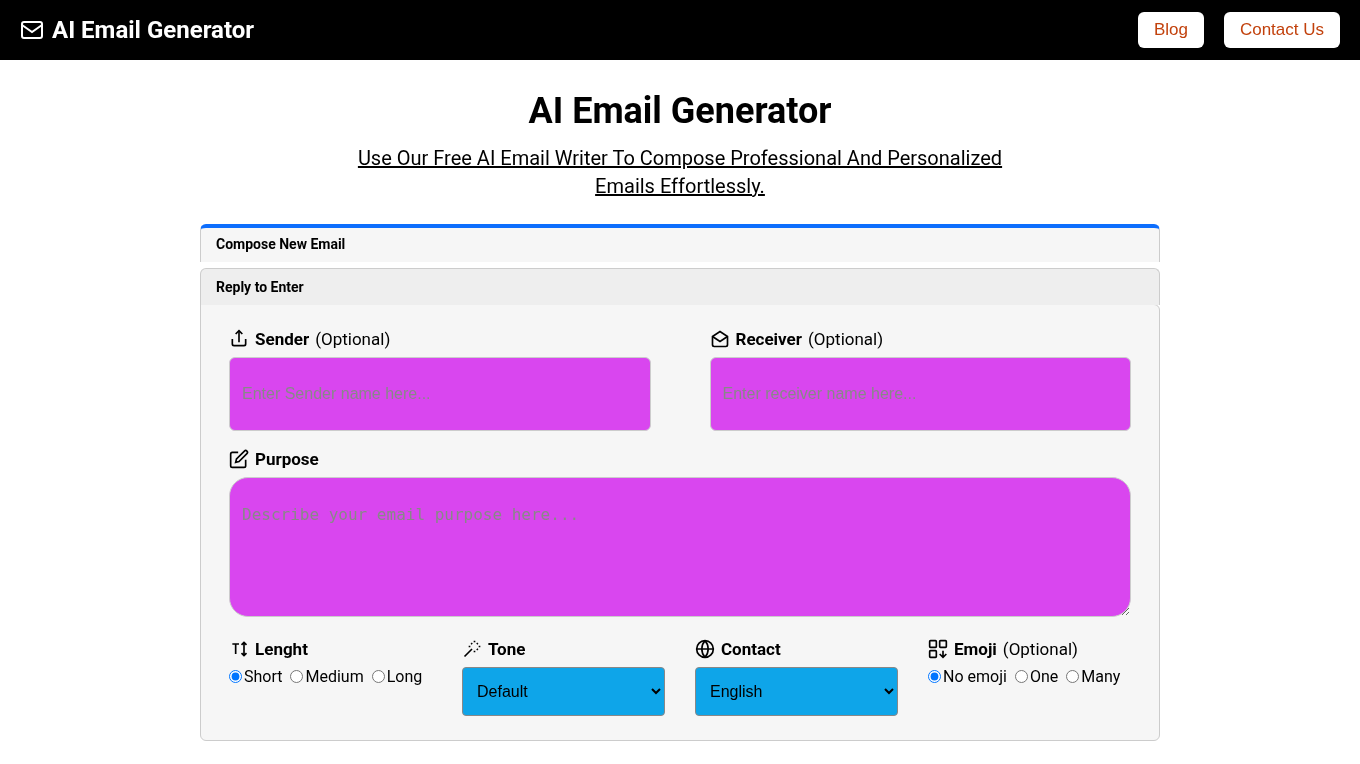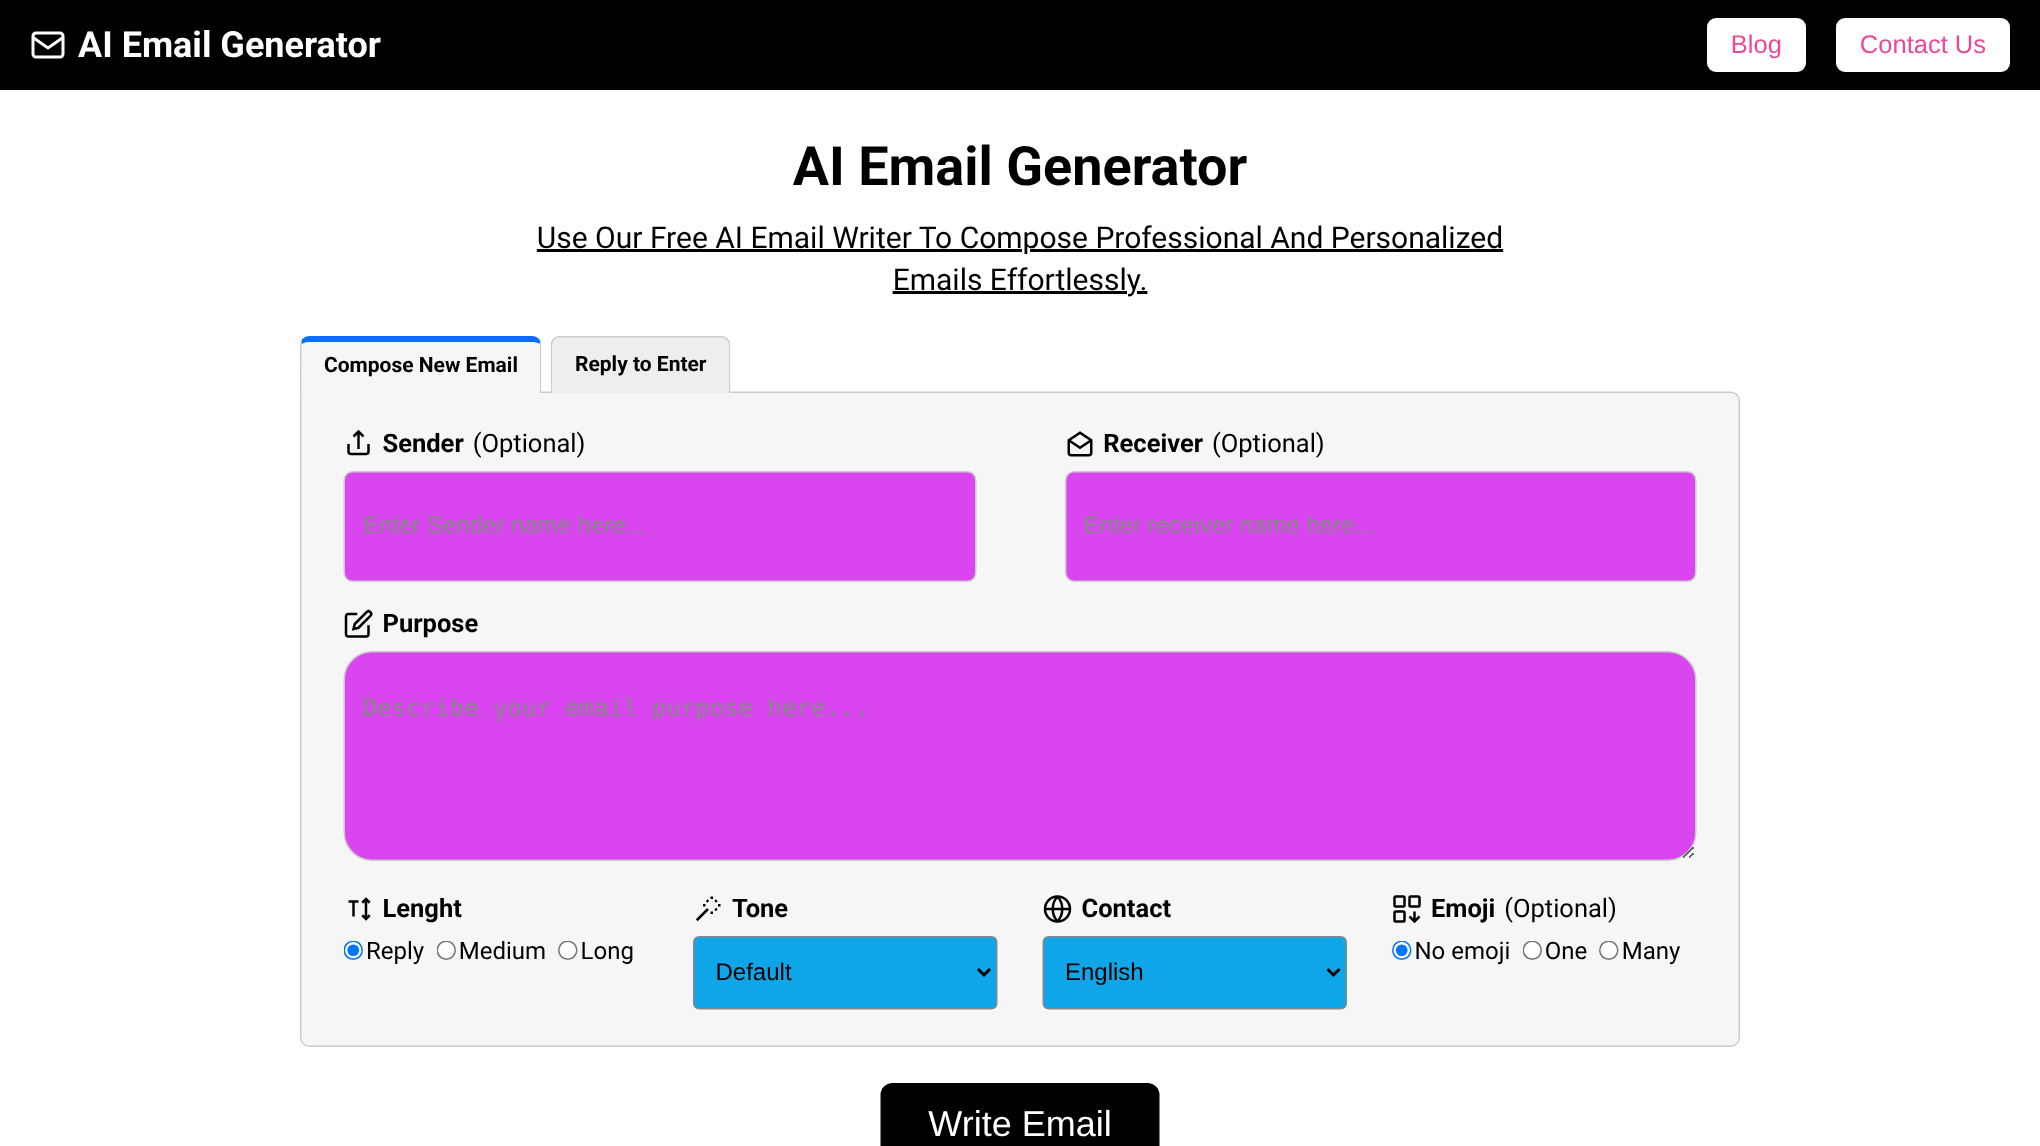--- a/index.html
+++ b/index.html
@@ -32,21 +32,21 @@
     .header-title {
       font-size: 24px;
       font-weight: bold;
     }
     .header-right {
       display: flex;
       gap: 20px;
     }
     .header-btn {
       background: #fff;
-      color: #ec4899;
+      color: #c2410c;
       border: none;
       padding: 8px 16px;
       font-size: 17px;
       border-radius: 6px;
       cursor: pointer;
     }
     .main {
       max-width: 1000px;
       margin: 0 auto;
       padding: 30px 20px 0;
@@ -62,20 +62,21 @@
       font-size: 20px;
       max-width: 700px;
       margin: 0 auto 24px;
       line-height: 1.4;
       text-decoration: underline;
     }
     .tabs {
       display: flex;
       gap: 6px;
       margin-bottom: -1px;
+      flex-direction: column;
     }
     .tab {
       padding: 10px 15px;
       font-size: 14px;
       font-weight: bold;
       border: 1px solid #ccc;
       border-bottom: none;
       border-radius: 6px 6px 0 0;
       background: #eee;
       cursor: pointer;
@@ -247,21 +248,21 @@
       <div class="option-group">
         <div class="field-label">
           <svg class="icon" viewBox="0 0 24 24" fill="none" stroke="#000" stroke-width="2">
             <path d="M4 6h8M8 6v12M18 4v16M15 7l3-3 3 3M15 17l3 3 3-3"></path>
           </svg>
           <span>Lenght</span>
         </div>
         <div class="radio-group">
           <label>
               <input type="radio" name="length" checked="" style=""> 
-              <span>Reply</span>
+              <span>Short</span>
             </label>
           <label>
               <input type="radio" name="length" style=""> 
               <span>Medium</span>
             </label>
           <label>
               <input type="radio" name="length" style=""> 
               <span>Long</span>
             </label>
         </div>

